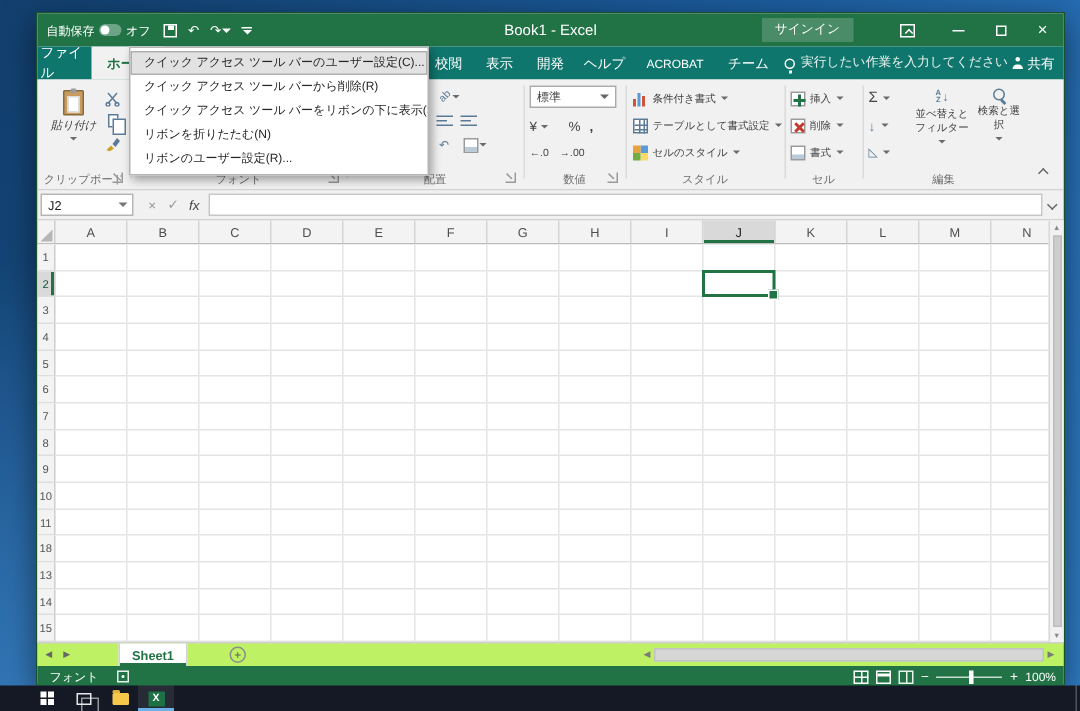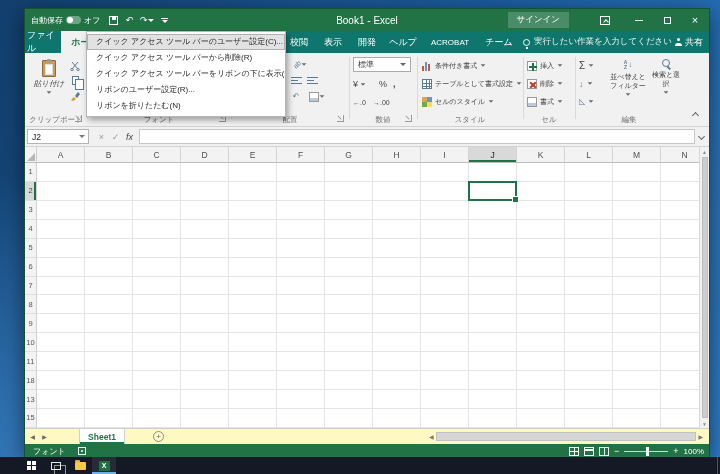--- a/index.html
+++ b/index.html
@@ -136,21 +136,21 @@
   .cell.active::before { content:""; position:absolute; inset:-1px; border:2px solid #217346; z-index:3; }
   .cell.active::after { content:""; position:absolute; right:-3px; bottom:-3px; width:5px; height:5px; background:#217346; border:1px solid #fff; z-index:4; }
 
   
   .vscroll { position:absolute; right:0; top:138px; width:10px; height:281px; background:#f1f1f1; border-left:1px solid #d7d7d7;
              display:flex; flex-direction:column; align-items:center; font-size:5px; color:#8a8a8a; z-index:5; }
   .vscroll .arr { height:9px; display:flex; align-items:center; }
   .vthumb { width:6px; flex:1; margin:1px 0; background:#cdcdcd; border:1px solid #bdbdbd; }
 
   
-  .sheetbar { position:absolute; left:0; top:419px; width:684px; height:16px; background:#fef9c3; border-top:1px solid #cfcfcf; }
+  .sheetbar { position:absolute; left:0; top:419px; width:684px; height:16px; background:#bef264; border-top:1px solid #cfcfcf; }
   .snav { position:absolute; top:0; height:15px; width:11px; display:flex; align-items:center; justify-content:center; font-size:6px; color:#666; }
   .sheettab { position:absolute; left:54px; top:0; width:46px; height:15px; background:#fff; border-left:1px solid #cfcfcf; border-right:1px solid #cfcfcf;
               box-shadow:inset 0 -2px 0 #217346; color:#217346; font-weight:bold; font-size:8.5px;
               display:flex; align-items:center; justify-content:center; }
   .addsheet { position:absolute; left:128px; top:2px; width:11px; height:11px; border:1px solid #8c8c8c; border-radius:50%;
               color:#5f5f5f; font-size:8px; line-height:9px; text-align:center; }
   .hscroll { position:absolute; left:404px; right:6px; top:2px; height:11px; display:flex; align-items:center; gap:2px; color:#7a7a7a; font-size:6px; }
   .hthumb { flex:1; height:9px; background:#d6d6d6; border:1px solid #c2c2c2; }
 
   
@@ -647,20 +647,37 @@
         <div class="cell"></div>
         <div class="cell"></div>
         <div class="cell"></div>
         <div class="cell"></div>
         <div class="cell"></div>
         <div class="cell"></div>
         <div class="cell"></div>
         <div class="cell"></div>
       </div>
       <div class="grid-row">
+        <div class="row-h">14</div>
+        <div class="cell"></div>
+        <div class="cell"></div>
+        <div class="cell"></div>
+        <div class="cell"></div>
+        <div class="cell"></div>
+        <div class="cell"></div>
+        <div class="cell"></div>
+        <div class="cell"></div>
+        <div class="cell"></div>
+        <div class="cell"></div>
+        <div class="cell"></div>
+        <div class="cell"></div>
+        <div class="cell"></div>
+        <div class="cell"></div>
+      </div>
+      <div class="grid-row">
         <div class="row-h">15</div>
         <div class="cell"></div>
         <div class="cell"></div>
         <div class="cell"></div>
         <div class="cell"></div>
         <div class="cell"></div>
         <div class="cell"></div>
         <div class="cell"></div>
         <div class="cell"></div>
         <div class="cell"></div>
@@ -705,22 +722,22 @@
       <span class="ztrack"></span>
       <span class="zbtn">+</span>
       <span>100%</span>
     </div>
   </div>
 
   <div class="ctxmenu">
       <div class="menu-item hl">クイック アクセス ツール バーのユーザー設定(C)...</div>
       <div class="menu-item">クイック アクセス ツール バーから削除(R)</div>
       <div class="menu-item">クイック アクセス ツール バーをリボンの下に表示(S)</div>
+      <div class="menu-item">リボンを折りたたむ(N)</div>
       <div class="menu-item">リボンのユーザー設定(R)...</div>
-      <div class="menu-item">リボンを折りたたむ(N)</div>
     </div>
 
 </div>
 
 <div class="taskbar">
   <div class="start">
     <span class="winlogo">
         <i></i>
         <i></i>
         <i></i>

